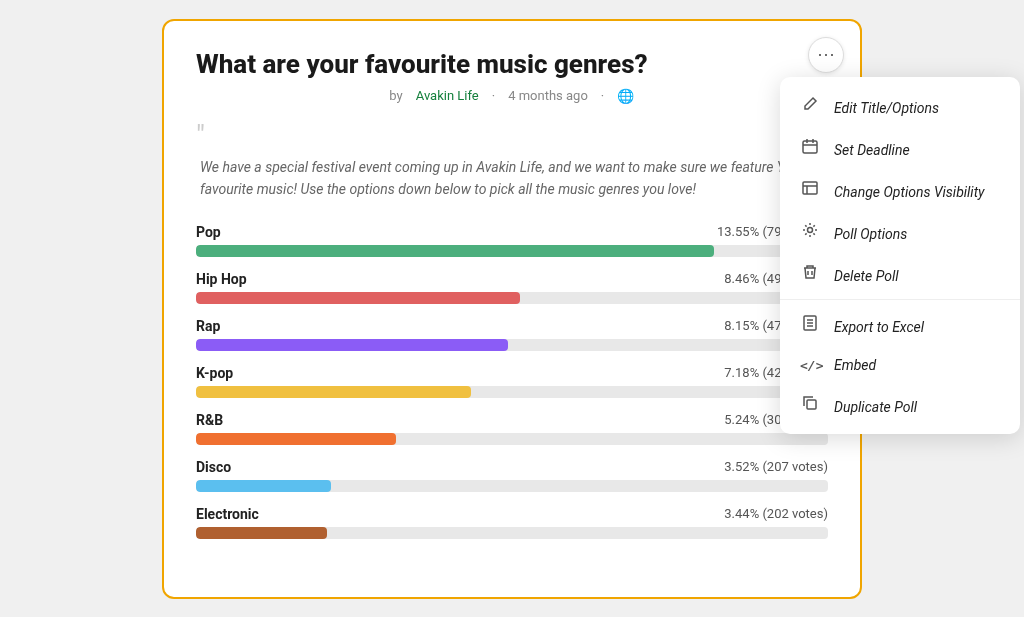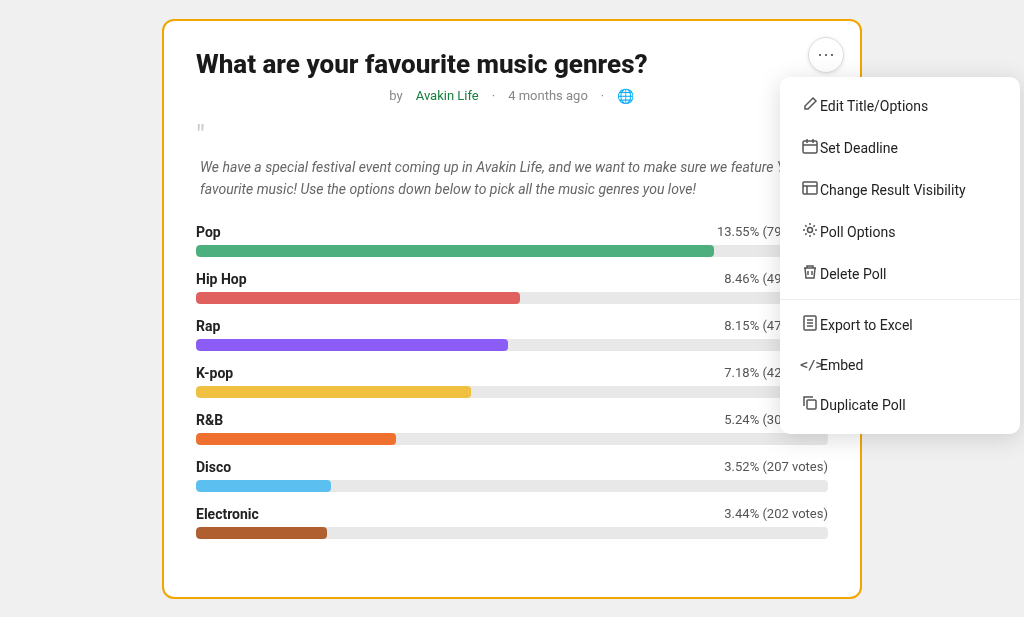--- a/index.html
+++ b/index.html
@@ -114,26 +114,28 @@
       right: -160px;
       background: #fff;
       border-radius: 10px;
       box-shadow: 0 4px 24px rgba(0,0,0,0.15);
       width: 240px;
       z-index: 100;
       padding: 8px 0;
     }
     .dropdown-item {
       display: flex;
-      align-items: center;
+      align-items: flex-end;
+      gap: 14px;
       padding: 11px 20px;
       font-size: 14px;
       color: #222;
       cursor: pointer;
       transition: background 0.15s;
+      font-style: italic;
     }
     .dropdown-icon {
       width: 20px;
       text-align: center;
       color: #555;
       font-size: 15px;
       flex-shrink: 0;
     }
     .dropdown-divider {
       height: 1px;
@@ -174,21 +176,21 @@
     </div>
 
     <div class="dropdown-item">
       <span class="dropdown-icon">
         <svg width="16" height="16" viewBox="0 0 16 16" fill="none" stroke="#555" stroke-width="1.5">
           <rect x="1" y="2" width="14" height="12" rx="1"></rect>
           <line x1="1" y1="6" x2="15" y2="6"></line>
           <line x1="5" y1="6" x2="5" y2="14"></line>
         </svg>
       </span>
-      <span>Change Result Visibility</span>
+      <span>Change Options Visibility</span>
     </div>
 
     <div class="dropdown-item">
       <span class="dropdown-icon">
         <svg width="16" height="16" viewBox="0 0 16 16" fill="none" stroke="#555" stroke-width="1.5">
           <circle cx="8" cy="8" r="2.5"></circle>
           <path d="M8 1v2M8 13v2M1 8h2M13 8h2M3.2 3.2l1.4 1.4M11.4 11.4l1.4 1.4M3.2 12.8l1.4-1.4M11.4 4.6l1.4-1.4"></path>
         </svg>
       </span>
       <span>Poll Options</span>

